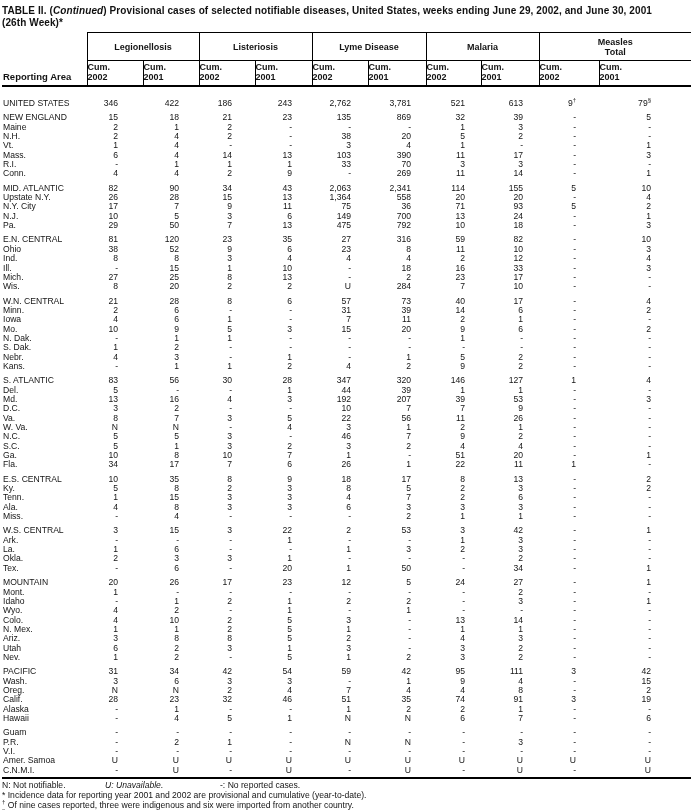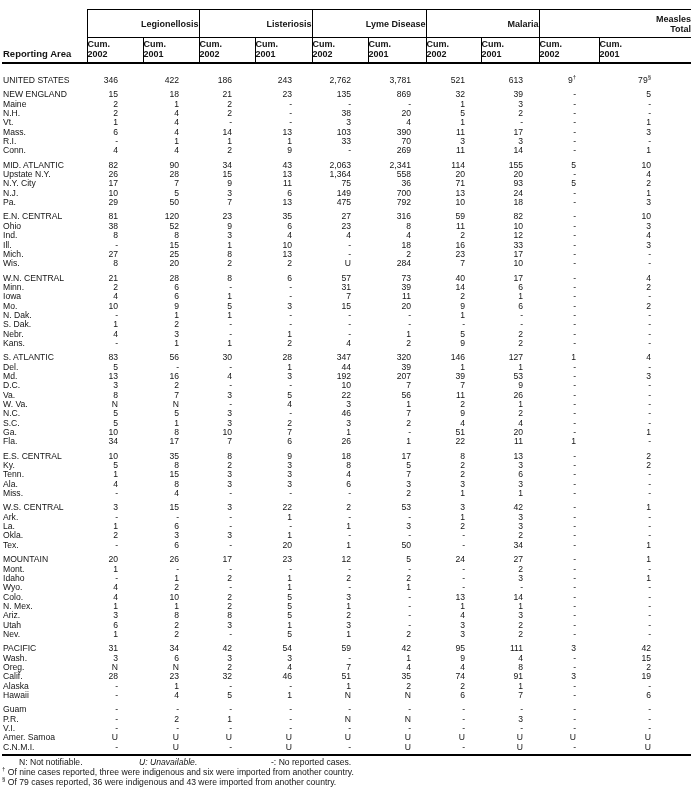--- a/index.html
+++ b/index.html
@@ -17,21 +17,21 @@
   table{
     border-collapse:collapse;table-layout:fixed;width:689px;margin-top:4px;
   }
   th,td{margin:0;overflow:hidden;white-space:nowrap;}
   th.area-head{
     border-bottom:2px solid #000;vertical-align:bottom;text-align:left;
     font-size:9.5px;font-weight:bold;padding:0 0 3px 1px;margin-left:32px;
   }
   th.group{
     border-top:1.5px solid #000;border-left:1px solid #000;border-bottom:1px solid #000;
-    text-align:right;vertical-align:middle;font-size:9px;font-weight:bold;
+    text-align:center;vertical-align:middle;font-size:9px;font-weight:bold;
     line-height:10px;padding:3px 0 2px 0;height:22px;
   }
   th.sub{
     border-left:1px solid #000;border-bottom:2px solid #000;
     text-align:left;font-size:9px;font-weight:bold;line-height:9.5px;
     padding:2px 0 3px 0;
   }
   tbody td{
     font-size:8.6px;line-height:9.35px;padding:0;vertical-align:bottom;
   }
@@ -45,29 +45,33 @@
   td.c3{padding-right:20px;}
   td.c4{padding-right:17px;}
   td.c5{padding-right:15px;}
   td.c6{padding-right:16px;}
   td.c7{padding-right:16px;}
   td.c8{padding-right:23px;}
   td.c9{padding-right:40px;}
   td.num sup{font-size:6px;line-height:0;}
   .rule{border-top:2px solid #000;margin-top:2px;}
   .footnotes{font-size:8.6px;line-height:9.8px;margin-top:2px;color:#141414;}
-  .legend span{display:inline-block;margin-left:17px;}
+  .legend span{display:inline-block;}
   .legend .lg0{width:103px;}
   .legend .lg1{width:115px;font-style:italic;}
   .fnote sup{font-size:6px;line-height:0;}
 </style>
 </head>
 <body>
 
 <div class="page">
+  <div class="title">
+    <span>TABLE II. (</span><i>Continued</i><span>) Provisional cases of selected notifiable diseases, United States, weeks ending June 29, 2002, and June 30, 2001</span><br>
+    <span>(26th Week)*</span>
+  </div>
 
   <table>
     <colgroup>
       <col style="width:85px">
         <col style="width:56px">
         <col style="width:56px">
       <col style="width:56px">
         <col style="width:57px">
         <col style="width:56px">
       <col style="width:58px">
@@ -971,17 +975,18 @@
           <td class="num c9">U</td>
         </tr>
       </tbody>
   </table>
 
   <div class="rule"></div>
 
   <div class="footnotes">
     <div class="legend"><span class="lg0">N: Not notifiable.</span><span class="lg1">U: Unavailable.</span><span class="lg2">-: No reported cases.</span></div>
     <div>
+        <div class="fnote">* Incidence data for reporting year 2001 and 2002 are provisional and cumulative (year-to-date).</div>
         <div class="fnote"><sup>†</sup> Of nine cases reported, three were indigenous and six were imported from another country.</div>
         <div class="fnote"><sup>§</sup> Of 79 cases reported, 36 were indigenous and 43 were imported from another country.</div>
       </div>
   </div>
 </div>
 
 </body></html>

